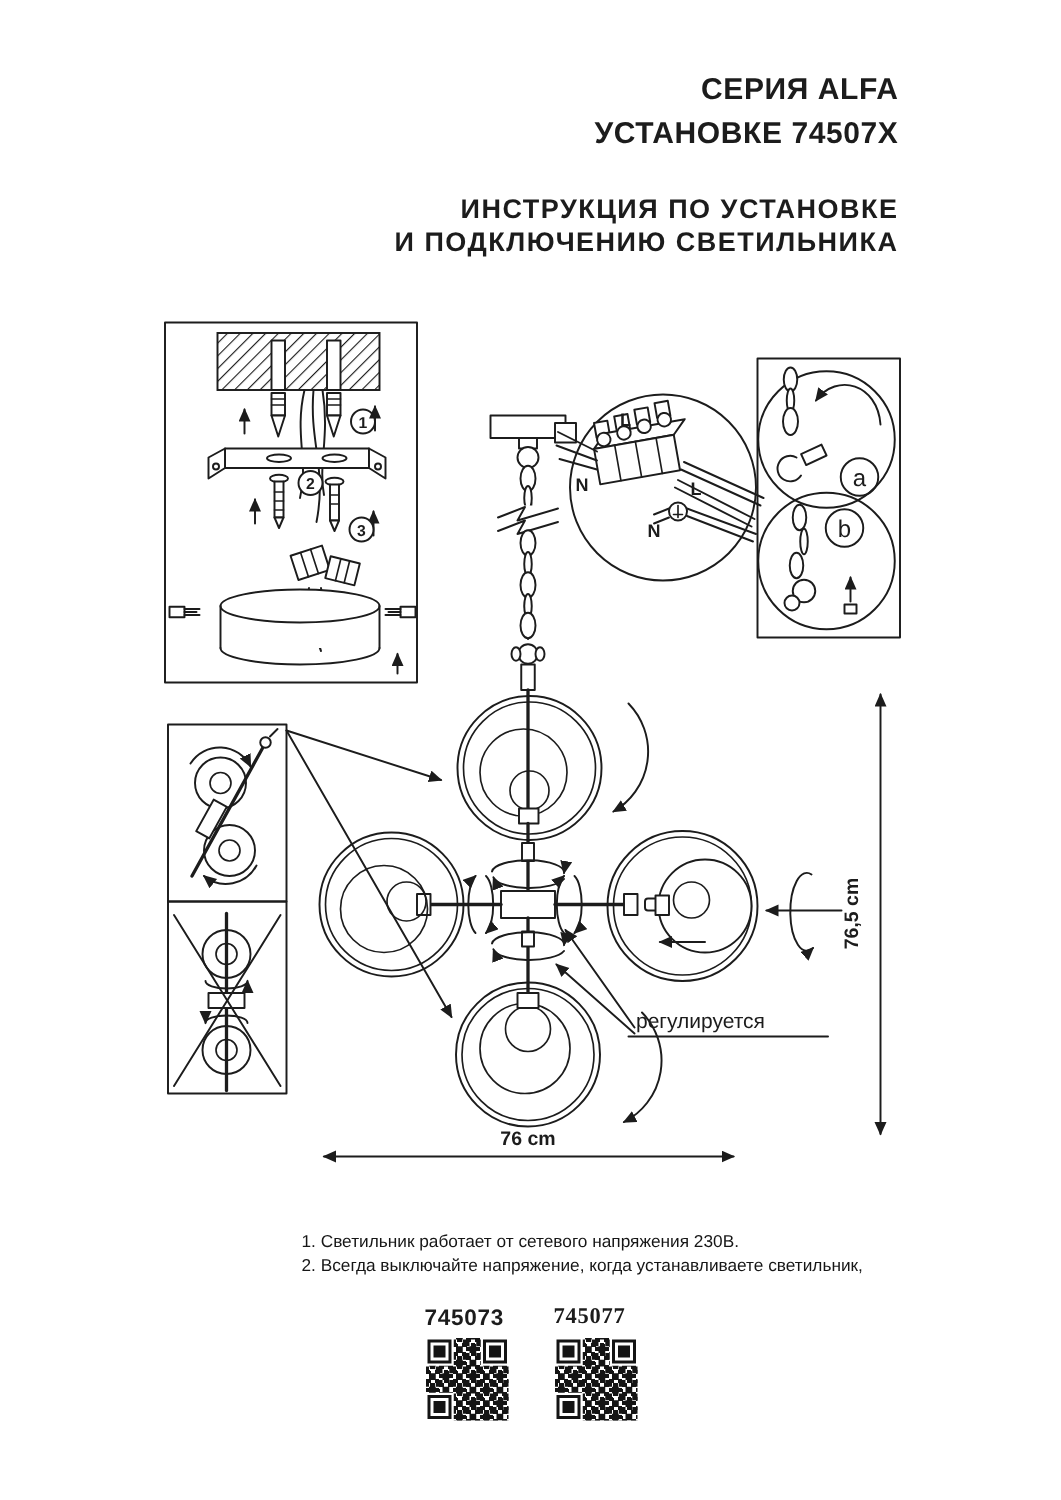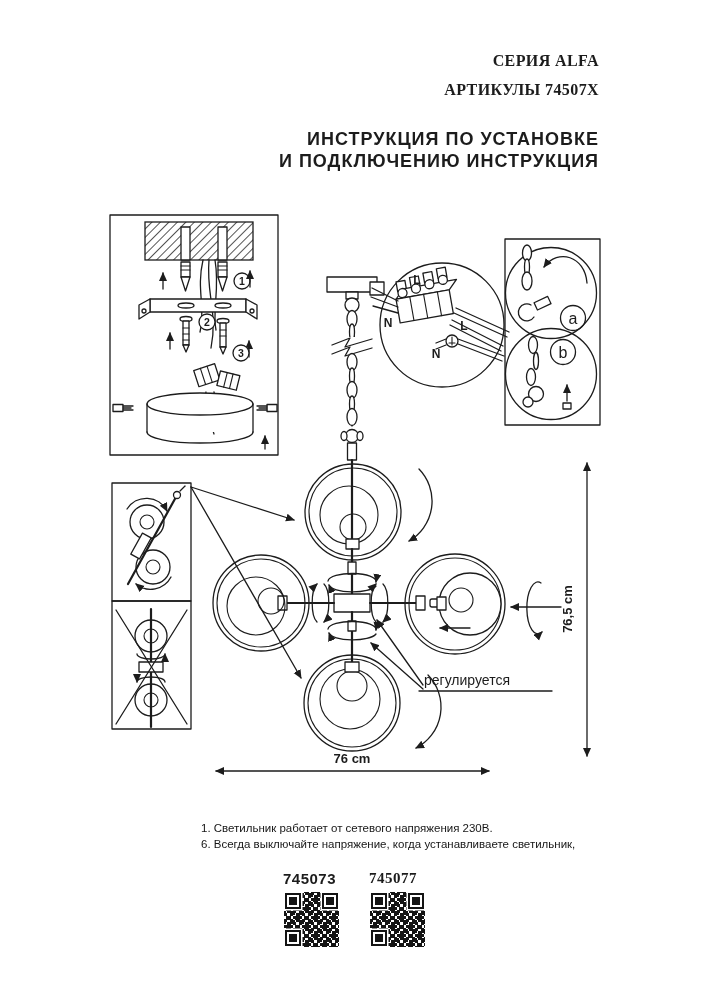--- a/index.html
+++ b/index.html
@@ -3,21 +3,21 @@
 <meta charset="utf-8">
 <style>
   html,body{margin:0;padding:0;background:#e8e8e8;}
   .page{
     position:relative;width:707px;height:1000px;margin:0 auto;
     background:#ffffff;overflow:hidden;
     font-family:"Liberation Sans","DejaVu Sans",sans-serif;
     color:#1c1c1c;
   }
   .hdr{position:absolute;top:46px;right:108px;text-align:right;}
-  .hdr .big{font-size:16px;line-height:29px;font-weight:bold;letter-spacing:.4px;font-family:Liberation Serif, serif;}
+  .hdr .big{font-size:20px;line-height:29px;font-weight:bold;letter-spacing:.4px;}
   .hdr .ttl{font-size:18px;line-height:22px;font-weight:bold;letter-spacing:1px;margin-top:0;text-align:right;}
   .hdr .gap{height:24px;}
   .diagram{position:absolute;left:0;top:0;}
   .ln{stroke:#1c1c1c;fill:none;stroke-width:1.3;stroke-linecap:round;stroke-linejoin:round;}
   .thk{stroke-width:2.2;}
   .thin{stroke-width:1.1;}
   .fw{fill:#ffffff;stroke:#1c1c1c;stroke-width:1.3;stroke-linejoin:round;}
   text{fill:#1c1c1c;font-family:"Liberation Sans","DejaVu Sans",sans-serif;}
   .lbl{font-size:12px;font-weight:bold;text-anchor:middle;}
   .stp{font-size:10.5px;font-weight:bold;text-anchor:middle;}
@@ -42,24 +42,24 @@
   .f-tr{right:1px;top:1px;}
   .f-bl{left:1px;bottom:1px;}
 </style>
 </head>
 <body>
 
 <div class="page">
 
   <div class="hdr">
     <div class="big">СЕРИЯ ALFA</div>
-    <div class="big">АРТИКУЛЫ 74507X</div>
+    <div class="big">УСТАНОВКЕ 74507X</div>
     <div class="gap"></div>
     <div class="ttl">ИНСТРУКЦИЯ ПО УСТАНОВКЕ</div>
-    <div class="ttl">И ПОДКЛЮЧЕНИЮ ИНСТРУКЦИЯ</div>
+    <div class="ttl">И ПОДКЛЮЧЕНИЮ СВЕТИЛЬНИКА</div>
   </div>
 
   <svg class="diagram" width="707" height="1000" viewBox="0 0 707 1000">
     <defs>
       <marker id="ah" markerUnits="userSpaceOnUse" markerWidth="10" markerHeight="9" refX="8" refY="4" orient="auto-start-reverse">
         <path d="M0,0 L9,4 L0,8 z" fill="#1c1c1c"></path>
       </marker>
       <pattern id="hatch" width="6" height="6" patternUnits="userSpaceOnUse" patternTransform="rotate(45)">
         <line x1="0" y1="0" x2="0" y2="6" stroke="#1c1c1c" stroke-width="1.5"></line>
       </pattern>
@@ -376,21 +376,21 @@
       <text class="dim" x="572" y="609" transform="rotate(-90 572 609)">76,5 cm</text>
     </g>
     <g>
       <line class="ln" x1="216" y1="771" x2="489" y2="771" stroke-width="1.4" marker-start="url(#ah)" marker-end="url(#ah)"></line>
       <text class="dim" x="352" y="763">76 cm</text>
     </g>
   </svg>
 
   <div class="notes">
     <div>1. Светильник работает от сетевого напряжения 230В.</div>
-    <div>6. Всегда выключайте напряжение, когда устанавливаете светильник,</div>
+    <div>2. Всегда выключайте напряжение, когда устанавливаете светильник,</div>
   </div>
 
   <div class="qrcol" style="left:283px;">
     <div class="qlbl">745073</div>
     <div class="qr">
       <div class="finder f-tl"></div>
       <div class="finder f-tr"></div>
       <div class="finder f-bl"></div>
     </div>
   </div>

